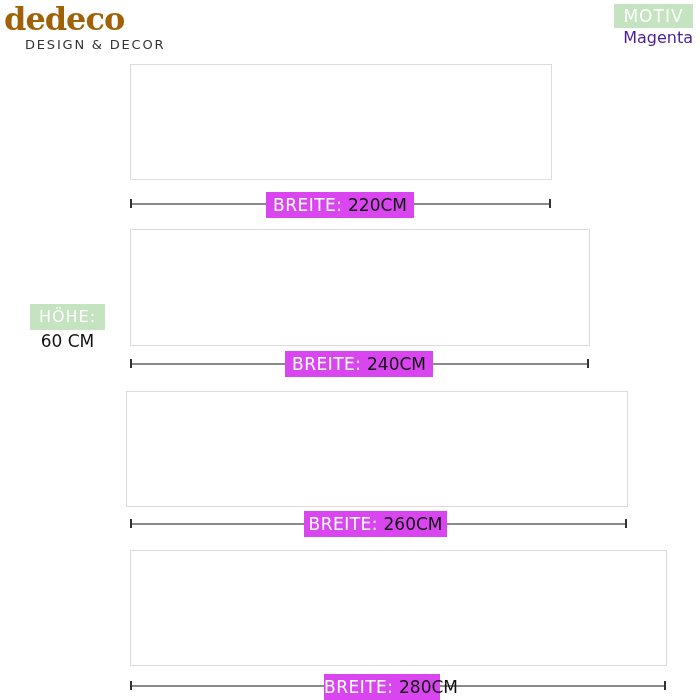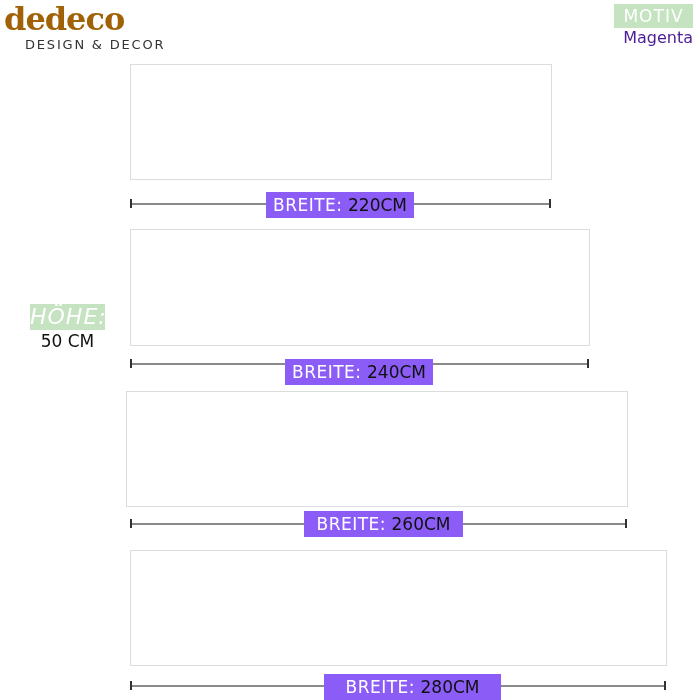--- a/index.html
+++ b/index.html
@@ -5,68 +5,68 @@
   html, body { margin:0; padding:0; }
   body { width:700px; height:700px; background:#ffffff; position:relative; overflow:hidden;
          font-family:"DejaVu Sans", sans-serif; color:#111; }
   .abs { position:absolute; }
   .logo { left:4px; top:0px; font-family:"DejaVu Serif", serif; font-weight:bold;
           font-size:32px; letter-spacing:-1px; color:#a16207; line-height:38px; }
   .tagline { left:25px; top:37px; font-size:13px; letter-spacing:1.8px; color:#333; }
   .tag { background:#c5e2c1; color:#ffffff; text-align:center; }
   .motiv { left:614px; top:4px; width:79px; height:24px; font-size:17px; line-height:24px; letter-spacing:1px; }
   .motiv-value { left:600px; top:27px; width:93px; text-align:right; font-size:16px; line-height:22px; color:#4c1d95; }
-  .hoehe { left:30px; top:304px; width:75px; height:26px; font-size:22px; line-height:26px; letter-spacing:1px;font-style:italic; }
+  .hoehe { left:30px; top:304px; width:75px; height:26px; font-size:16px; line-height:26px; letter-spacing:1px; }
   .hoehe-value { left:30px; top:330px; width:75px; text-align:center; font-size:17px; line-height:22px; color:#111; }
   .rect { border:1.5px solid #dcdcdc; box-sizing:border-box; background:#fff; }
   .line { height:1.5px; background:#8a8a8a; }
   .cap { width:2px; height:9px; background:#333; }
-  .label { height:26px; font-size:17px; line-height:26px; white-space:nowrap; background:#8b5cf6; text-align:center; }
+  .label { height:26px; font-size:17px; line-height:26px; white-space:nowrap; background:#d946ef; text-align:center; }
   .label .k { color:#ffffff; letter-spacing:0.5px; }
   .label .v { color:#111; }
 </style>
 </head>
 <body>
 
 <div class="abs logo">dedeco</div>
 <div class="abs tagline">DESIGN &amp; DECOR</div>
 
 <div class="abs tag motiv">MOTIV</div>
 <div class="abs motiv-value">Magenta</div>
 
 <div class="abs tag hoehe">HÖHE:</div>
-<div class="abs hoehe-value">50 CM</div>
+<div class="abs hoehe-value">60 CM</div>
 
 <div class="abs rect" style="left:130px;top:64px;width:422px;height:116px;"></div>
 <div class="abs line" style="left:130px;top:203px;width:421px;"></div>
 <div class="abs cap" style="left:130px;top:199px;"></div>
 <div class="abs cap" style="left:549px;top:199px;"></div>
 <div class="abs label" style="left:266px;top:192px;width:148px;">
   <span class="k">BREITE:</span>
   <span class="v">220CM</span>
 </div>
 
 <div class="abs rect" style="left:130px;top:229px;width:460px;height:117px;"></div>
 <div class="abs line" style="left:130px;top:363px;width:459px;"></div>
 <div class="abs cap" style="left:130px;top:359px;"></div>
 <div class="abs cap" style="left:587px;top:359px;"></div>
-<div class="abs label" style="left:285px;top:351px;width:148px;margin-top:8px;">
+<div class="abs label" style="left:285px;top:351px;width:148px;">
   <span class="k">BREITE:</span>
   <span class="v">240CM</span>
 </div>
 
 <div class="abs rect" style="left:126px;top:391px;width:502px;height:116px;"></div>
 <div class="abs line" style="left:130px;top:523px;width:497px;"></div>
 <div class="abs cap" style="left:130px;top:519px;"></div>
 <div class="abs cap" style="left:625px;top:519px;"></div>
-<div class="abs label" style="left:304px;top:511px;width:159px;">
+<div class="abs label" style="left:304px;top:511px;width:143px;">
   <span class="k">BREITE:</span>
   <span class="v">260CM</span>
 </div>
 
 <div class="abs rect" style="left:130px;top:550px;width:537px;height:116px;"></div>
 <div class="abs line" style="left:130px;top:685px;width:536px;"></div>
 <div class="abs cap" style="left:130px;top:681px;"></div>
 <div class="abs cap" style="left:664px;top:681px;"></div>
-<div class="abs label" style="left:324px;top:674px;width:177px;">
+<div class="abs label" style="left:324px;top:674px;width:116px;">
   <span class="k">BREITE:</span>
   <span class="v">280CM</span>
 </div>
 
 </body></html>

